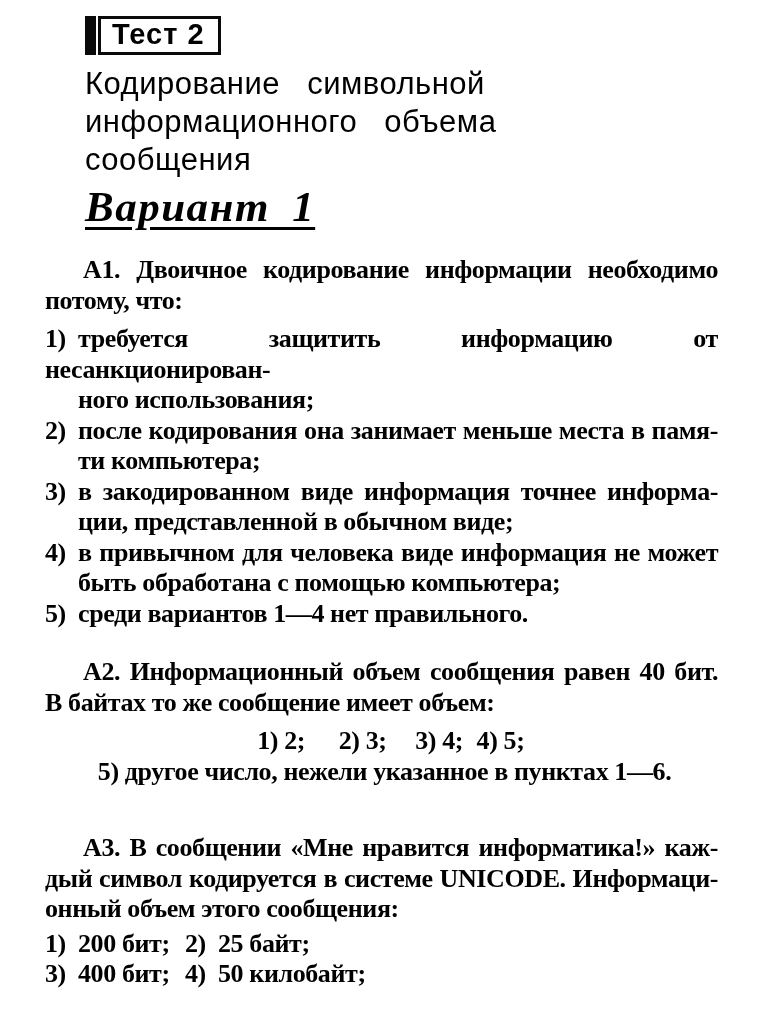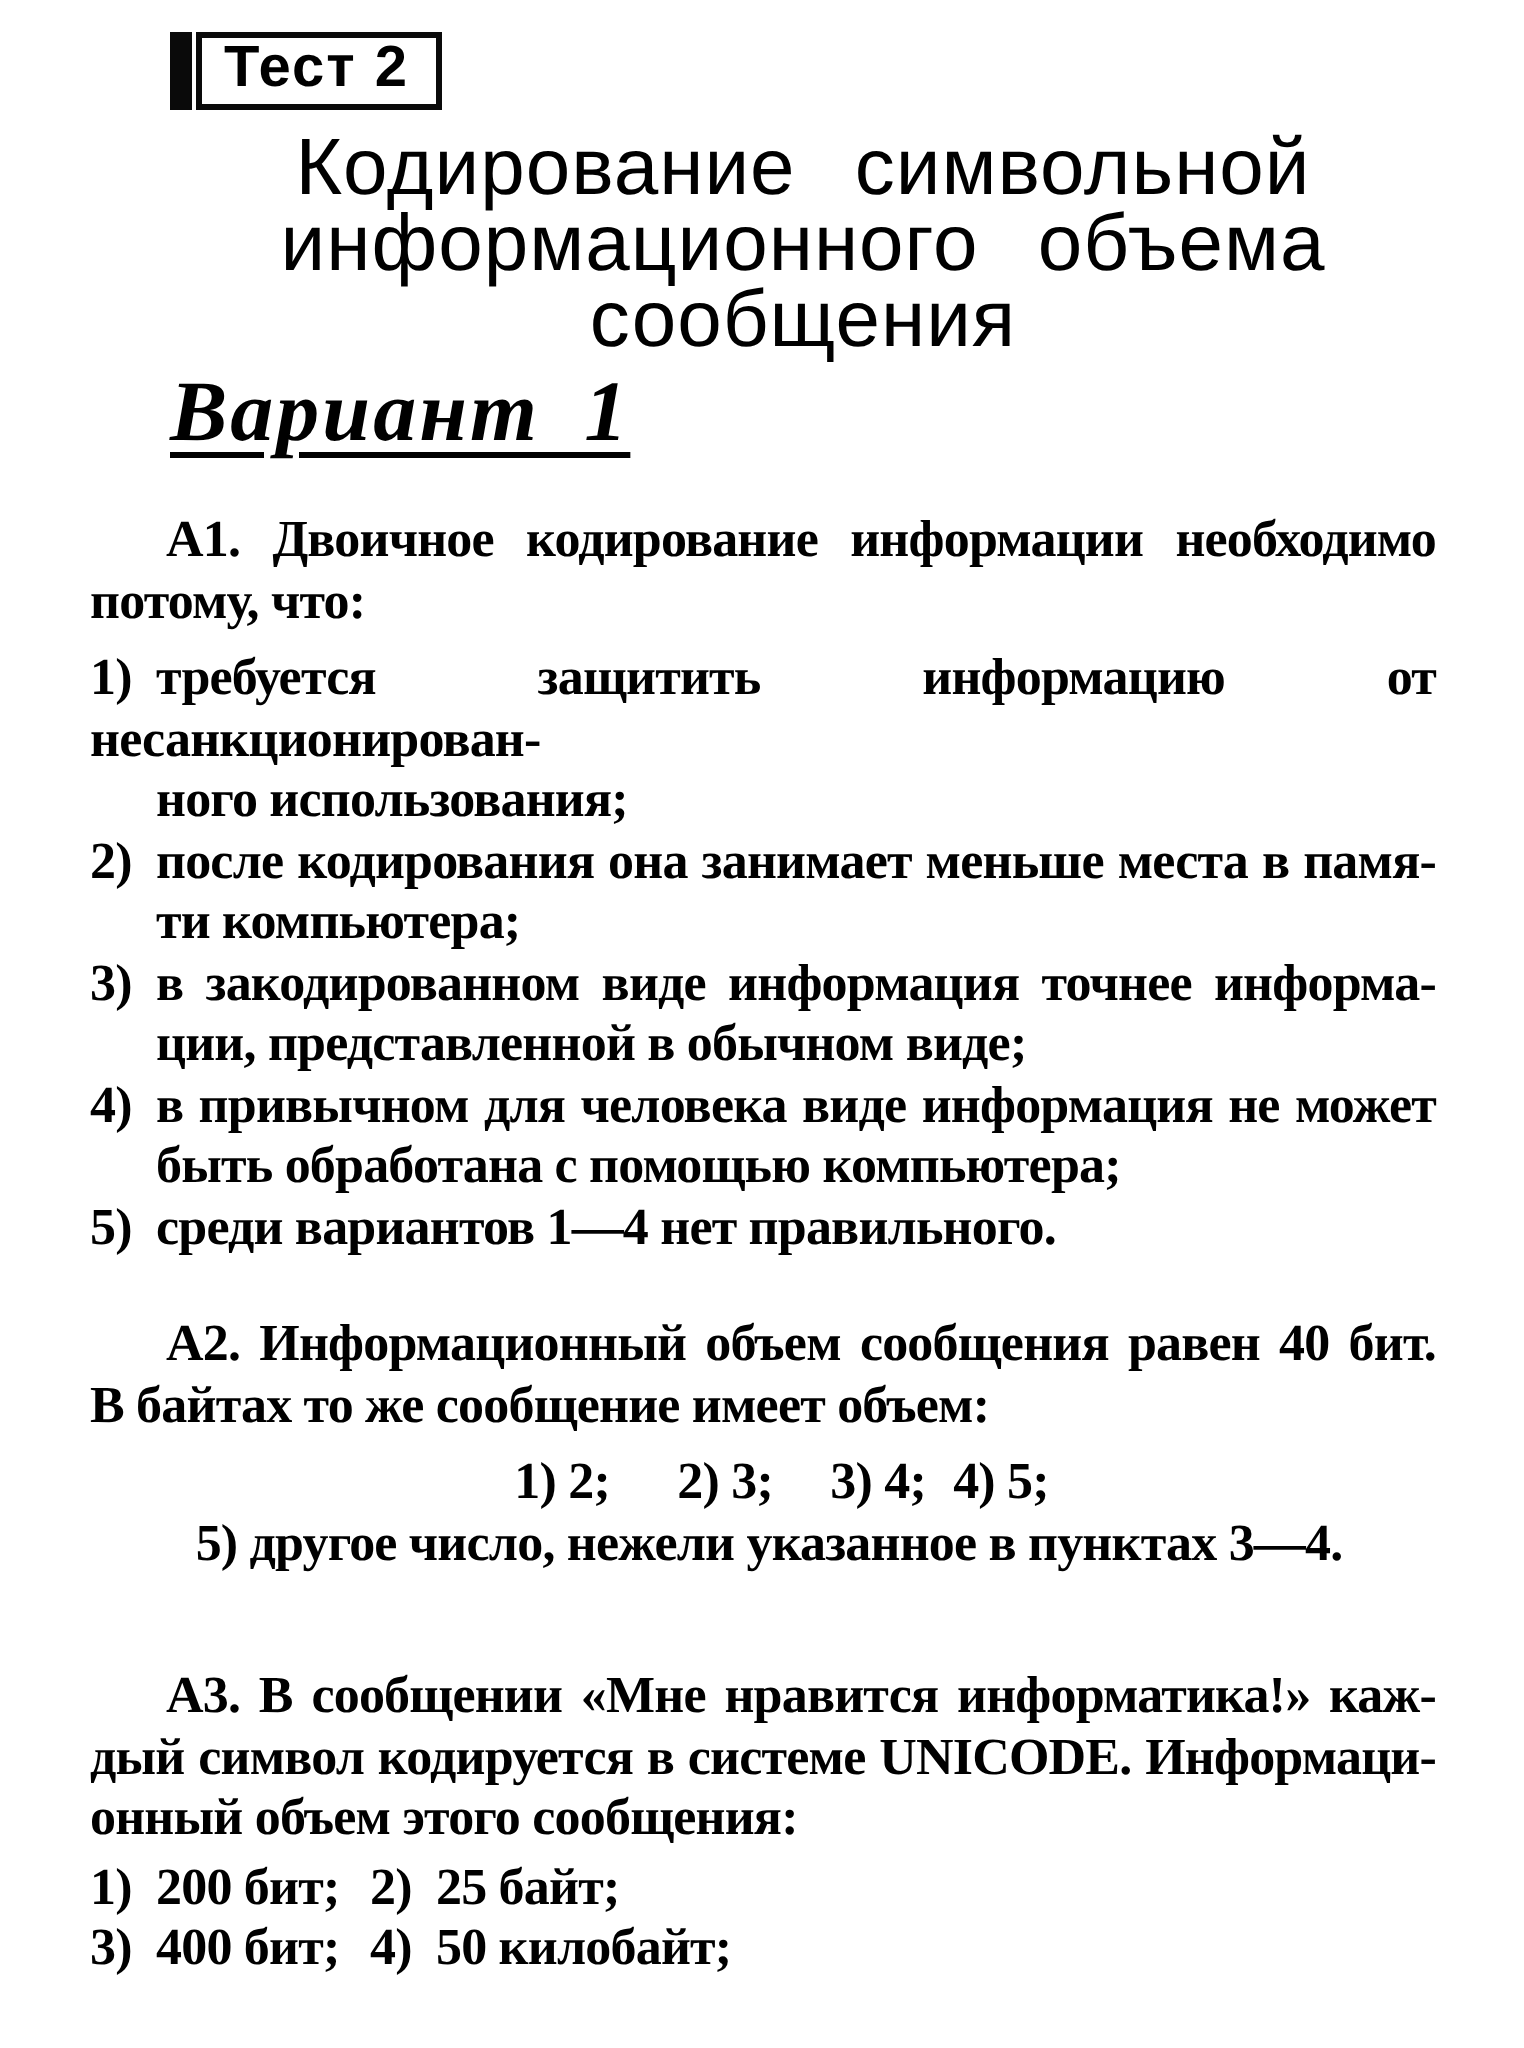--- a/index.html
+++ b/index.html
@@ -39,25 +39,24 @@
     line-height: 31px;
     letter-spacing: 1px;
     white-space: nowrap;
   }
 
   
   .title {
     margin: 10px 0 0 40px;
     font-family: "Liberation Sans", sans-serif;
     font-weight: 400;
-    font-size: 40px;
+    font-size: 31px;
     line-height: 38px;
     letter-spacing: 0.5px;
     word-spacing: 18px;
-    text-align: center;
   }
 
   
   .variant {
     display: inline-block;
     margin: 8px 0 0 40px;
     font-family: "Liberation Serif", serif;
     font-style: italic;
     font-weight: 700;
     font-size: 43px;
@@ -158,21 +157,21 @@
     </section>
 
     <section class="q2">
       <div class="qpara">
         <div class="qline first j"><span class="qnum">А2.</span> <span>Информационный объем сообщения равен 40 бит.</span></div>
         <div class="qline">В байтах то же сообщение имеет объем:</div>
       </div>
       <div class="opts opts2">
         <div class="oline"><span class="io io-1"><span>1)</span> <span>2;</span></span><span class="io io-2"><span>2)</span> <span>3;</span></span><span class="io io-3"><span>3)</span> <span>4;</span></span><span class="io"><span>4)</span> <span>5;</span></span></div>
         <div class="opt">
-          <div class="oline"><span class="onum">5)</span><span>другое число, нежели указанное в пунктах 3—4.</span></div>
+          <div class="oline"><span class="onum">5)</span><span>другое число, нежели указанное в пунктах 1—6.</span></div>
         </div>
       </div>
     </section>
 
     <section class="q3">
       <div class="qpara">
         <div class="qline first j"><span class="qnum">А3.</span> <span>В сообщении «Мне нравится информатика!» каж-</span></div>
         <div class="qline j">дый символ кодируется в системе UNICODE. Информаци-</div>
         <div class="qline">онный объем этого сообщения:</div>
       </div>

